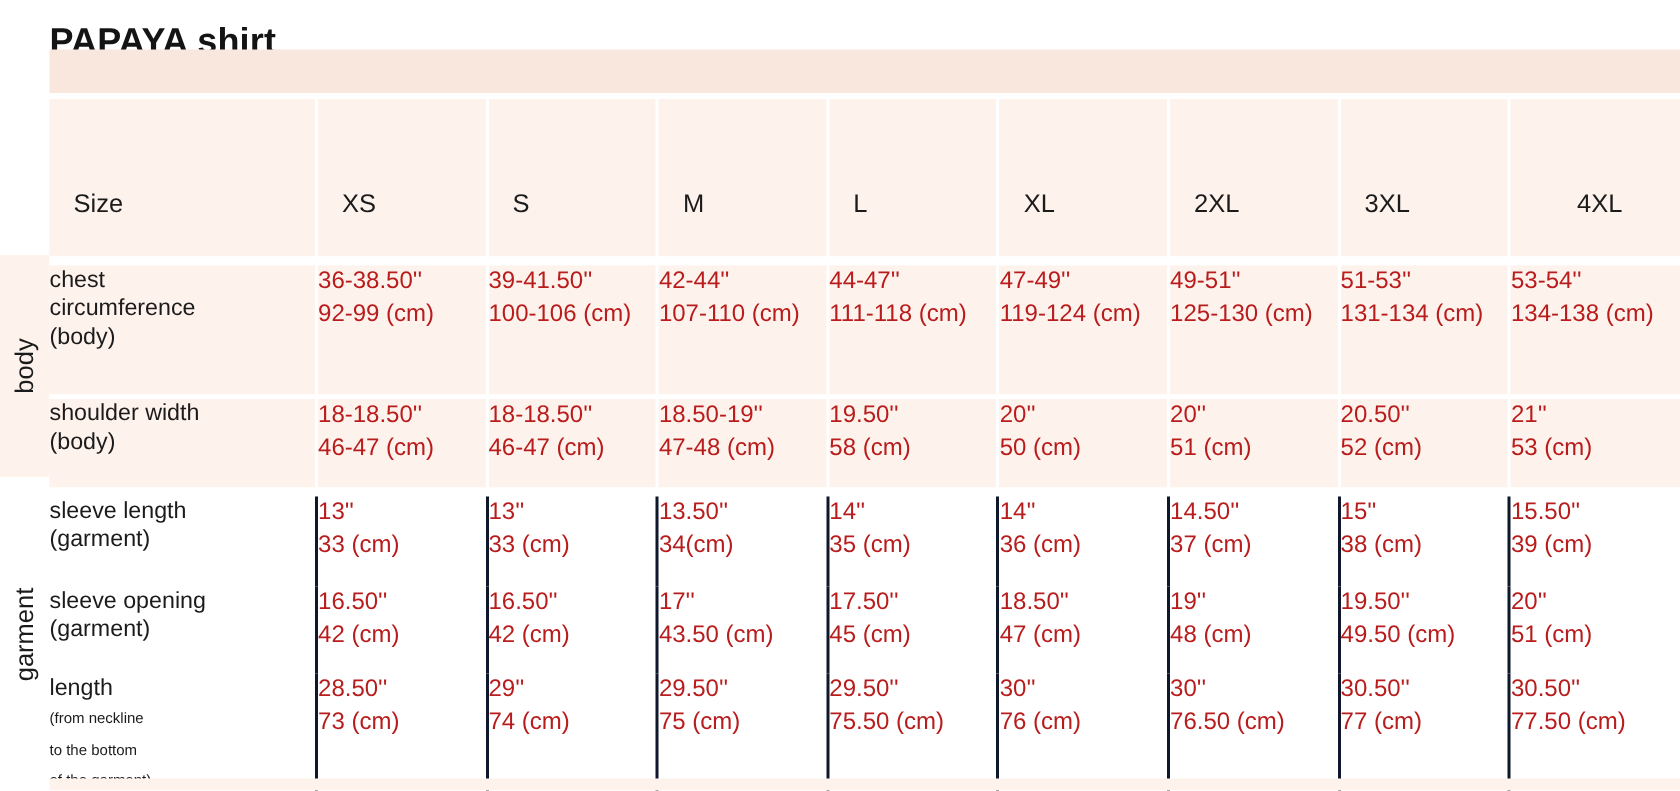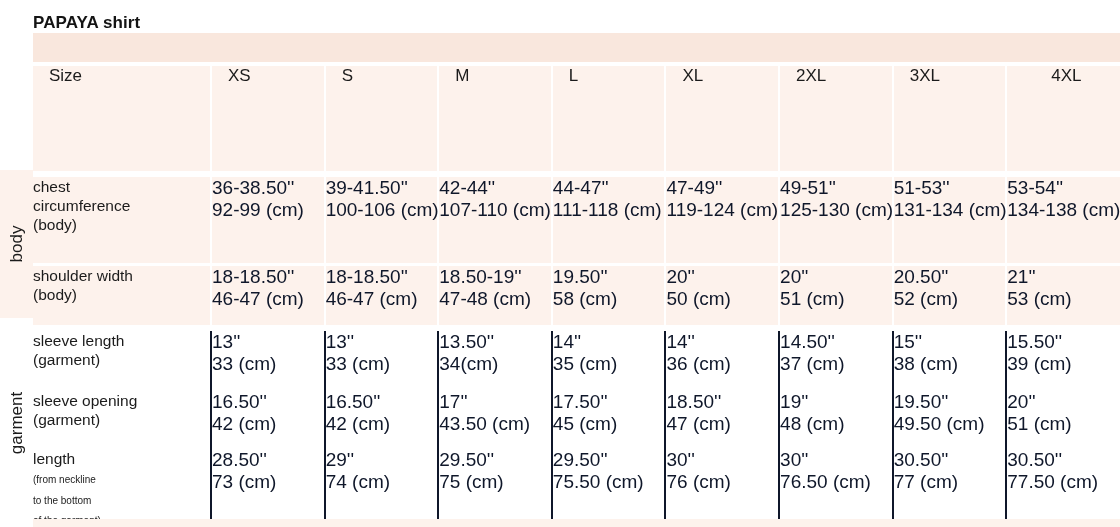--- a/index.html
+++ b/index.html
@@ -14,21 +14,21 @@
     color: #1b1b1b;
     overflow: hidden;
     position: relative;
   }
 
   
   .page-title {
     position: absolute;
     left: 33px;
     top: -3px;
-    font-size: 17px;
+    font-size: 24px;
     font-weight: 700;
     letter-spacing: 0.1px;
     line-height: 30px;
     color: #141414;
     white-space: nowrap;
   }
 
   
   .chart {
     position: absolute;
@@ -104,21 +104,21 @@
     background: #fdf2ec;
     border-right: 2px solid #ffffff;
     font-size: 17px;
     color: #1b1b1b;
   }
   .hdr td:last-child { border-right: none; padding-left: 28px; }
   .hdr .cell-inner {
     padding: 0 0 0 16px;
     height: 80px;
     display: flex;
-    align-items: flex-start;
+    align-items: flex-end;
     border-radius: 28px;
   }
 
   
   .gap td { height: 6px; background: #ffffff; }
 
   
   .row-body td {
     background: #fdf2ec;
     border-right: 2px solid #ffffff;
@@ -140,23 +140,23 @@
     font-size: 15.5px;
     line-height: 19px;
     color: #1b1b1b;
   }
   .label-cell .sub {
     font-size: 10px;
     line-height: 17.5px;
   }
   .val-cell {
     padding: 16px 8px 10px 16px;
-    font-size: 19px;
+    font-size: 16px;
     line-height: 22px;
-    color: #0f172a;
+    color: #b91c1c;
     white-space: nowrap;
   }
   .val-cell .inch { display: block; }
   .val-cell .cm   { display: block; }
 
   
   .r-chest td    { height: 86px; }
   .r-shoulder td { height: 59px; }
   .r-sleevelen td{ height: 60px; }
   .r-sleeveop td { height: 58px; }

